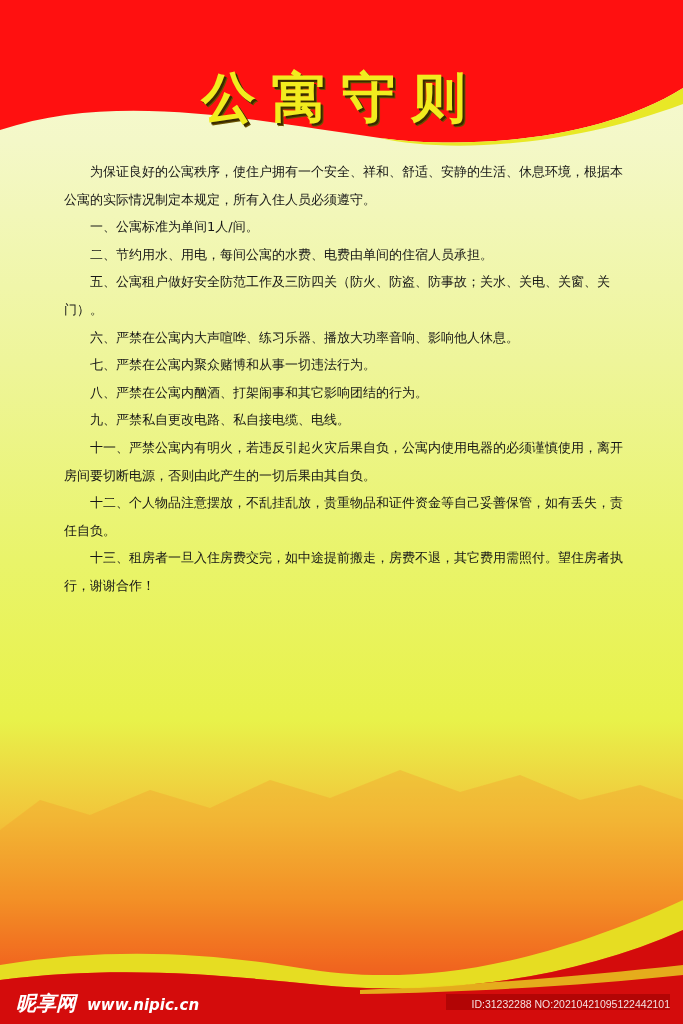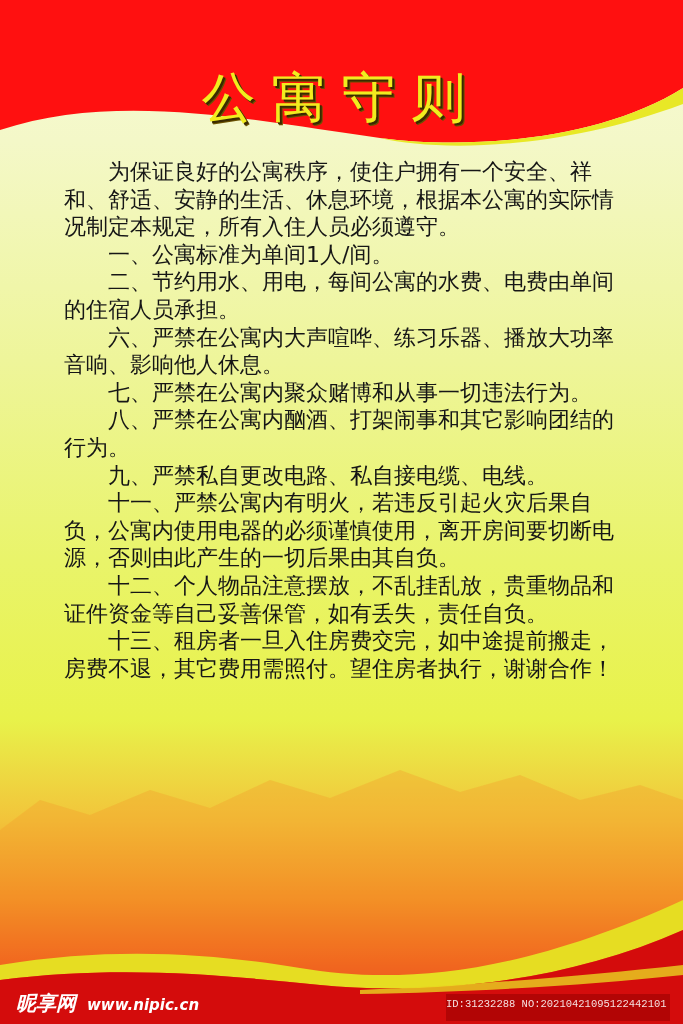--- a/index.html
+++ b/index.html
@@ -8,41 +8,41 @@
       font-family: "DejaVu Sans", sans-serif;
     }
     .poster {
       position: absolute; left: 0; top: 0; width: 683px; height: 1024px;
       background: linear-gradient(180deg, #f8fbd8 0px, #f4f8c8 140px, #eef59a 360px, #e9f46a 560px, #e8f24a 720px, #f2c43a 820px, #f38a24 900px, #f0501a 960px, #e41818 1024px);
       overflow: hidden;
     }
     .bg-svg { position: absolute; left: 0; top: 0; }
     .title {
       position: absolute; left: 0; width: 683px; top: 62px; text-align: center;
-      font-size: 54px; font-weight: normal; color: #f2ec1e; letter-spacing: 16px;
+      font-size: 54px; font-weight: bold; color: #f2ec1e; letter-spacing: 16px;
       text-shadow: 2px 2px 0 #3a2a00, 3px 3px 0 #6b5200;
       font-family: "DejaVu Sans", sans-serif;
     }
     .content {
       position: absolute; left: 64px; top: 158px; width: 560px;
-      font-size: 22px; line-height: 27.6px; color: #161616;
+      font-size: 13px; line-height: 27.6px; color: #161616;
       font-family: "DejaVu Sans", sans-serif;
     }
     .para { text-indent: 2em; margin: 0; }
     .footer-logo {
       position: absolute; left: 16px; top: 990px; color: #ffffff;
       font-weight: bold; font-style: italic; font-size: 20px;
       font-family: "DejaVu Sans", sans-serif;
     }
     .footer-logo .url { font-size: 15px; margin-left: 4px; }
     .footer-id {
-      position: absolute; left: 446px; top: 994px; width: 224px; height: 27px;
+      position: absolute; left: 446px; top: 994px; width: 224px; height: 16px;
       background: rgba(150, 0, 0, 0.55); color: #f6e0e0;
-      font-size: 10.5px; line-height: 20px; text-align: left;
-      font-family: Liberation Mono, monospace;
+      font-size: 10.5px; line-height: 20px; text-align: right;
+      font-family: Liberation Sans, sans-serif;
     }
   </style>
 </head>
 <body>
 
 <div class="poster">
   <svg class="bg-svg" width="683" height="1024" viewBox="0 0 683 1024">
 
     <path d="M0,0 L683,0 L683,88 C600,140 470,150 380,138 C260,122 120,90 0,130 Z" fill="#ff1010"></path>
 
@@ -55,20 +55,21 @@
     <path d="M0,980 C120,965 220,975 320,985 C420,995 560,985 683,930 L683,1024 L0,1024 Z" fill="#d40c0c"></path>
     <path d="M360,990 C480,985 590,975 683,965 L683,975 C590,985 480,992 360,994 Z" fill="#e8d520" opacity="0.8"></path>
   </svg>
 
   <div class="title">公寓守则</div>
 
   <div class="content">
     <p class="para">为保证良好的公寓秩序，使住户拥有一个安全、祥和、舒适、安静的生活、休息环境，根据本公寓的实际情况制定本规定，所有入住人员必须遵守。</p>
     <p class="para">一、公寓标准为单间1人/间。</p>
     <p class="para">二、节约用水、用电，每间公寓的水费、电费由单间的住宿人员承担。</p>
+    <p class="para">五、公寓租户做好安全防范工作及三防四关（防火、防盗、防事故；关水、关电、关窗、关门）。</p>
     <p class="para">六、严禁在公寓内大声喧哗、练习乐器、播放大功率音响、影响他人休息。</p>
     <p class="para">七、严禁在公寓内聚众赌博和从事一切违法行为。</p>
     <p class="para">八、严禁在公寓内酗酒、打架闹事和其它影响团结的行为。</p>
     <p class="para">九、严禁私自更改电路、私自接电缆、电线。</p>
     <p class="para">十一、严禁公寓内有明火，若违反引起火灾后果自负，公寓内使用电器的必须谨慎使用，离开房间要切断电源，否则由此产生的一切后果由其自负。</p>
     <p class="para">十二、个人物品注意摆放，不乱挂乱放，贵重物品和证件资金等自己妥善保管，如有丢失，责任自负。</p>
     <p class="para">十三、租房者一旦入住房费交完，如中途提前搬走，房费不退，其它费用需照付。望住房者执行，谢谢合作！</p>
   </div>
 
   <div class="footer-logo">

